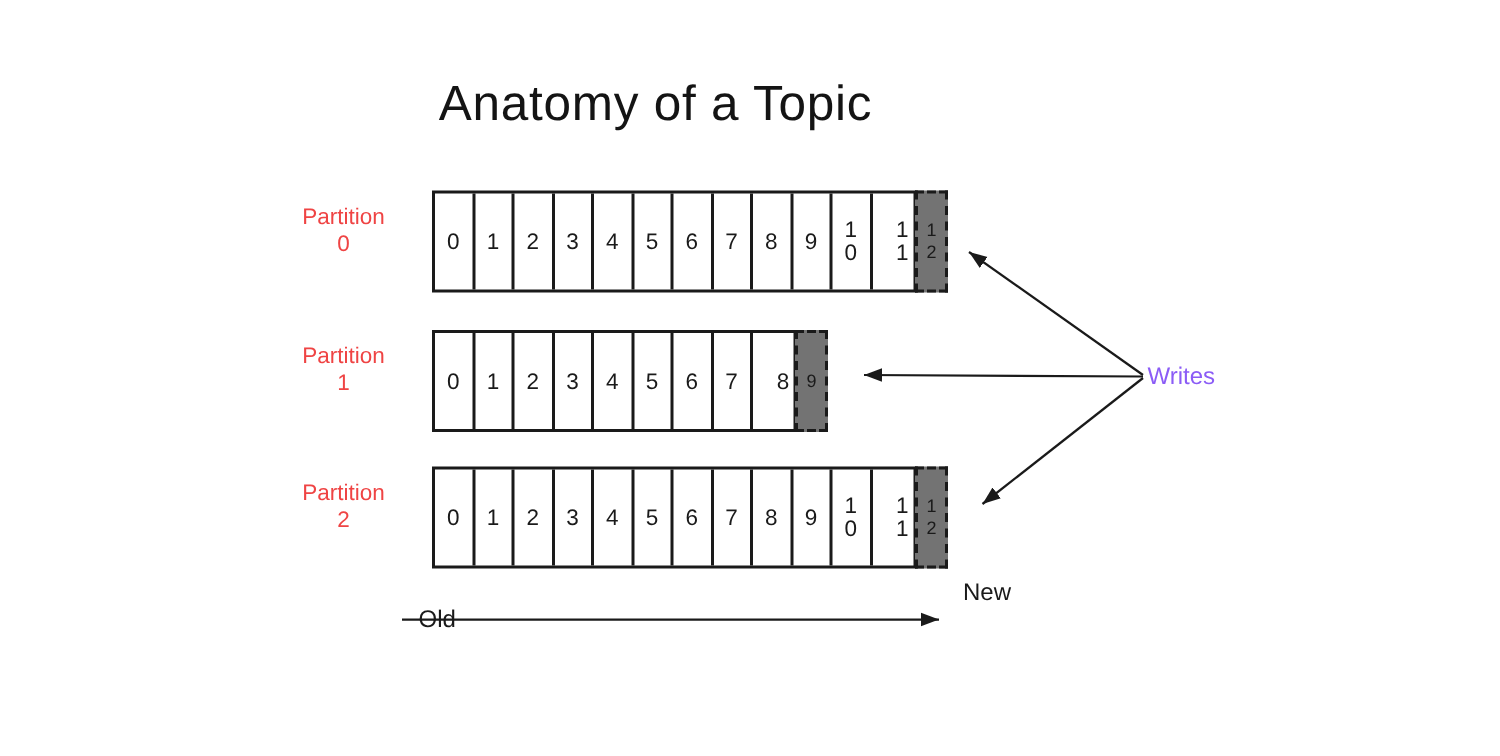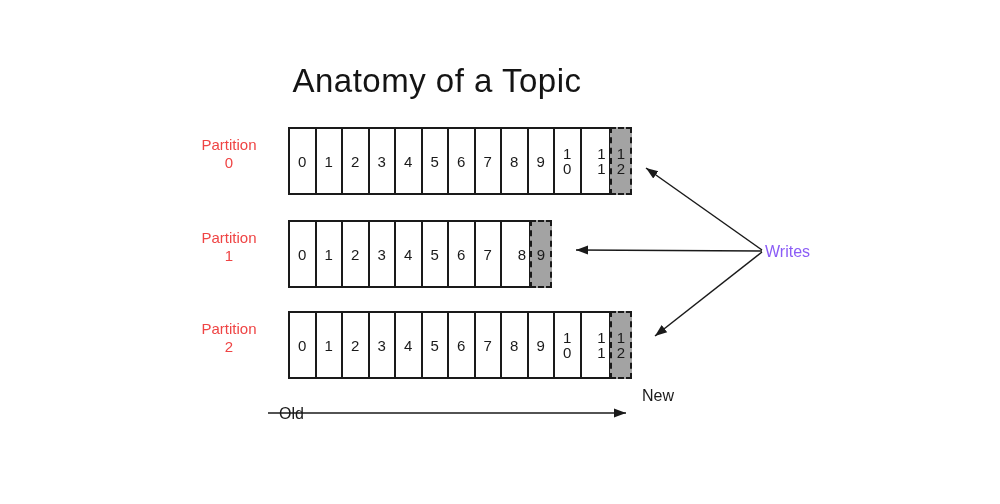--- a/index.html
+++ b/index.html
@@ -8,21 +8,21 @@
     position: relative;
     width: 1000px;
     height: 504px;
     background: #ffffff;
     font-family: "Liberation Sans", sans-serif;
     color: #1a1a1a;
     overflow: hidden;
   }
   .title {
     position: absolute;
-    top: 62px;
+    top: 50px;
     left: 437px;
     transform: translateX(-50%);
     font-size: 33px;
     letter-spacing: 0.5px;
     white-space: nowrap;
     color: #141414;
   }
   .partition-label {
     position: absolute;
     left: 187px;
@@ -58,24 +58,24 @@
   .pending-cell {
     position: absolute;
     width: 22px;
     height: 68px;
     border: 2px dashed #1a1a1a;
     padding: 0 4px;
     display: flex;
     align-items: center;
     justify-content: center;
     text-align: center;
-    font-size: 15px;
+    font-size: 12px;
     line-height: 15px;
     word-break: break-all;
-    background: #a3a3a3;
+    background: #737373;
     color: #1a1a1a;
   }
   .writes-label {
     position: absolute;
     left: 765px;
     top: 242px;
     font-size: 16px;
     line-height: 19px;
     color: #8b5cf6;
   }

